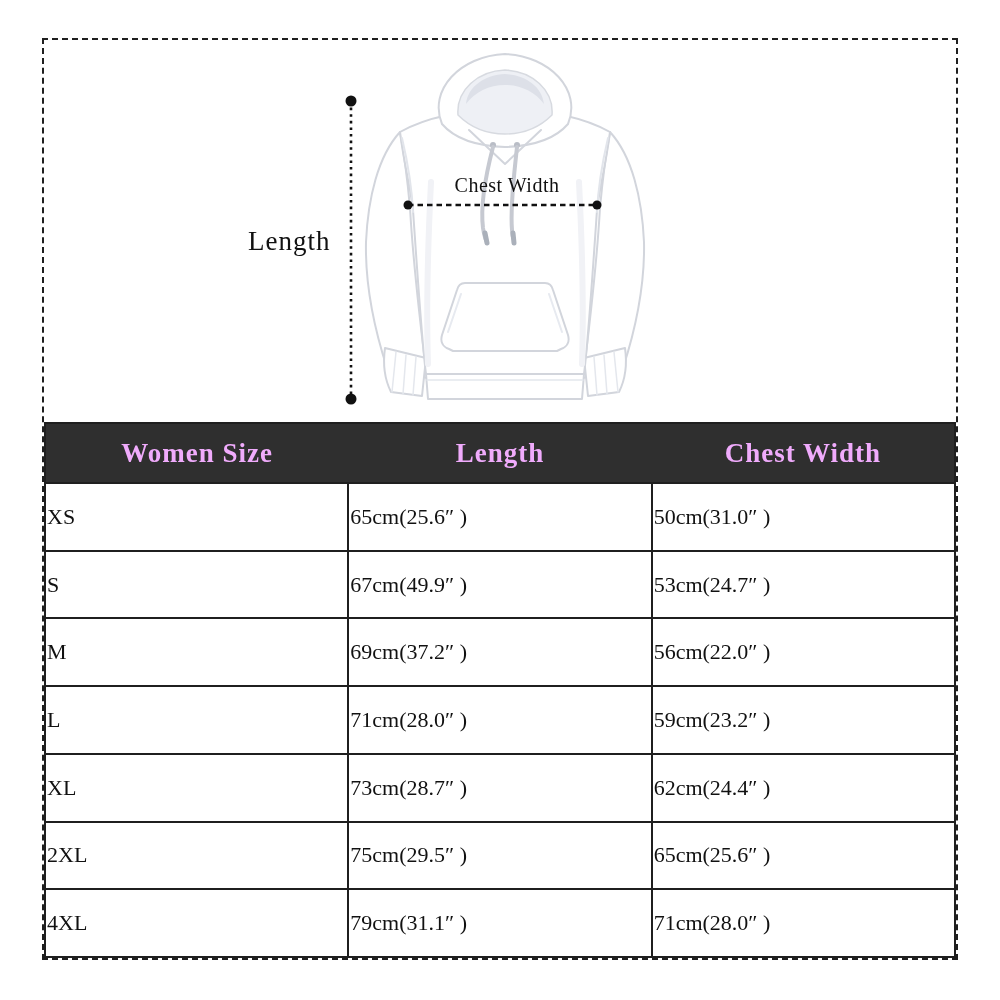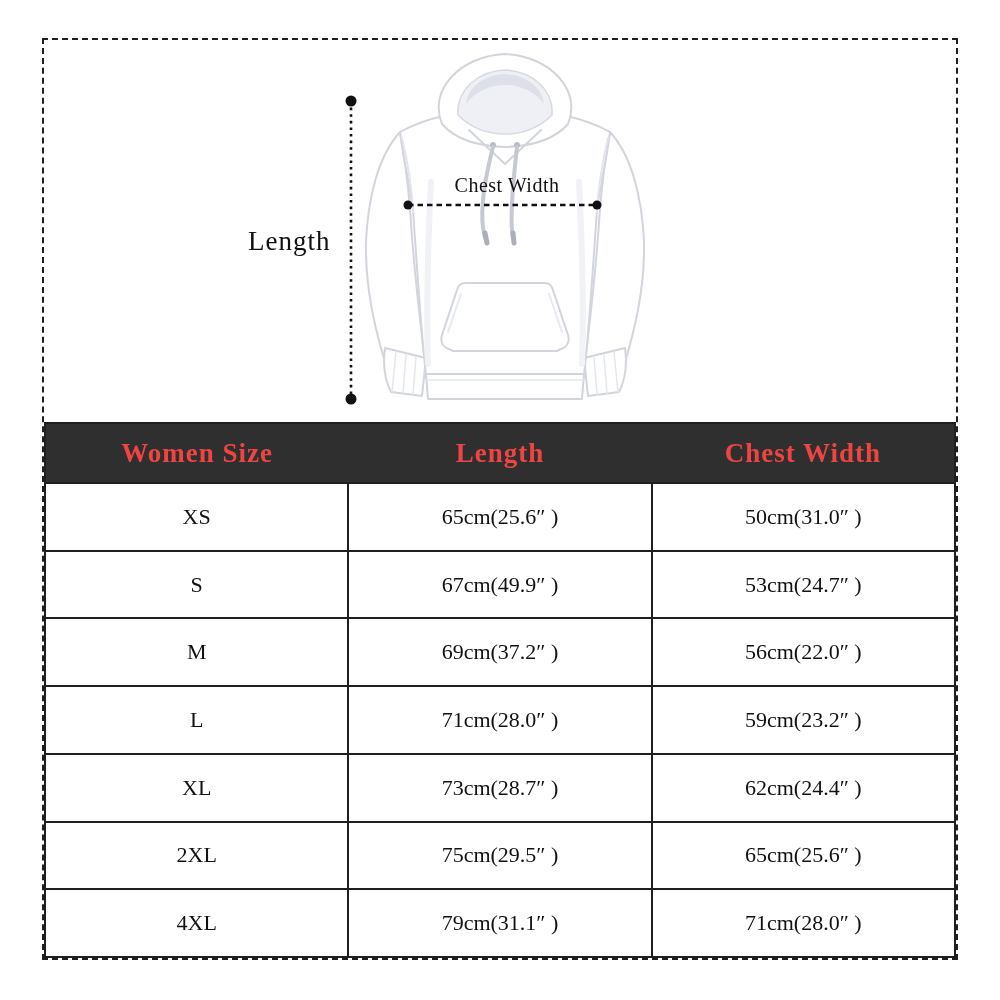--- a/index.html
+++ b/index.html
@@ -48,32 +48,32 @@
     left: 44px; top: 422px;
     width: 912px; height: 536px;
     border-collapse: collapse;
     table-layout: fixed;
     background: #ffffff;
     border: 2px solid #1f1f1f;
   }
   table.size-table thead tr { height: 60px; }
   table.size-table th {
     background: #2f2f2f;
-    color: #ef4444;
+    color: #f0abfc;
     font-size: 27px;
     font-weight: bold;
     letter-spacing: 1px;
     border: none;
     text-align: center;
     vertical-align: middle;
   }
   table.size-table td {
     border: 2px solid #1f1f1f;
     font-size: 22px;
-    text-align: center;
+    text-align: left;
     vertical-align: middle;
     background: #ffffff;
   }
 </style>
 </head>
 <body>
 
 <div class="canvas">
 
   <div class="dashed-frame"></div>

